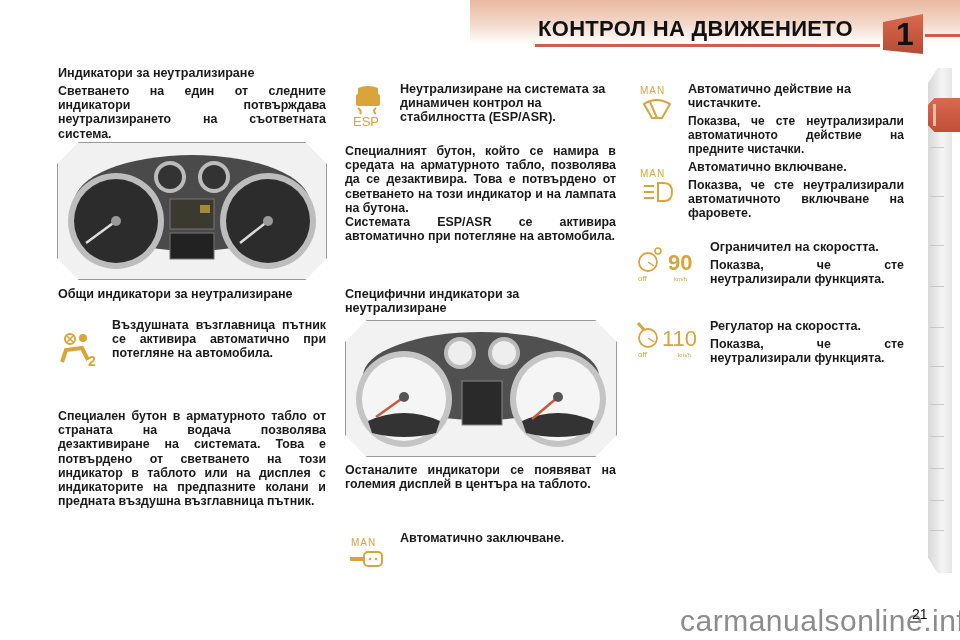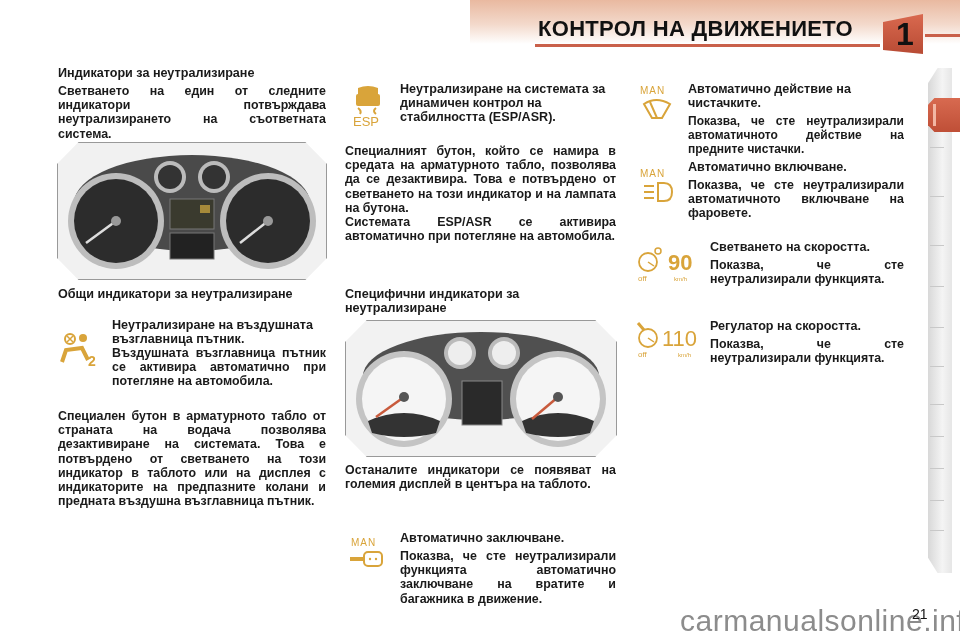--- a/index.html
+++ b/index.html
@@ -95,21 +95,20 @@
   <svg viewBox="0 0 44 36" width="44" height="36">
     <circle cx="12" cy="7" r="5" fill="none" stroke="#d9a43a" stroke-width="2"></circle>
     <path d="M9 4 L15 10 M15 4 L9 10" stroke="#d9a43a" stroke-width="1.5"></path>
     <circle cx="25" cy="6" r="4" fill="#d9a43a"></circle>
     <path d="M4 30 L8 18 L24 16 L30 28" fill="none" stroke="#d9a43a" stroke-width="4"></path>
     <text x="30" y="34" font-size="14" font-weight="bold" fill="#d9a43a" font-family="Liberation Sans, sans-serif">2</text>
   </svg>
 </div>
 
 <div class="col" style="left:112px; top:318px; width:214px;">
-  <div class="h">Неутрализиране на въздушната възглавница пътник.</div>
   <div class="p" style="">Въздушната възглавница пътник се активира автоматично при потегляне на автомобила.</div>
 </div>
 
 <div class="col" style="left:58px; top:409px; width:268px;">
   <div class="p">Специален бутон в арматурното табло от страната на водача позволява дезактивиране на системата. Това е потвърдено от светването на този индикатор в таблото или на дисплея с индикаторите на предпазните колани и предната въздушна възглавница пътник.</div>
 </div>
 
 <div class="icon" style="left:350px; top:84px; width:36px; height:44px;">
   <svg viewBox="0 0 36 44" width="36" height="44">
     <path d="M8 4 Q18 0 28 4 L28 10 L8 10 Z" fill="#d9a43a"></path>
@@ -161,21 +160,20 @@
     <text x="3" y="11" font-size="10" fill="#d9a43a" font-family="Liberation Sans, sans-serif" letter-spacing="1">MAN</text>
     <rect x="2" y="22" width="14" height="4" fill="#d9a43a"></rect>
     <rect x="16" y="17" width="18" height="14" rx="4" fill="none" stroke="#d9a43a" stroke-width="2"></rect>
     <circle cx="22" cy="24" r="1.2" fill="#d9a43a"></circle>
       <circle cx="28" cy="24" r="1.2" fill="#d9a43a"></circle>
   </svg>
 </div>
 
 <div class="col" style="left:400px; top:531px; width:216px;">
   <div class="h">Автоматично заключване.</div>
-  <div class="p" style="margin-top:4px">Показва, че сте неутрализирали функцията автоматично заключване на вратите и багажника в движение.</div>
 </div>
 
 <div class="icon" style="left:638px; top:84px; width:40px; height:40px;">
   <svg viewBox="0 0 40 40" width="40" height="40">
     <text x="2" y="10" font-size="10" fill="#d9a43a" font-family="Liberation Sans, sans-serif" letter-spacing="1">MAN</text>
     <path d="M6 20 Q18 12 32 20 L24 34 L14 34 Z" fill="none" stroke="#d9a43a" stroke-width="2"></path>
     <line x1="19" y1="34" x2="12" y2="18" stroke="#d9a43a" stroke-width="2"></line>
   </svg>
 </div>
 
@@ -204,21 +202,21 @@
     <circle cx="12" cy="18" r="9" fill="none" stroke="#d9a43a" stroke-width="1.8"></circle>
     <line x1="12" y1="18" x2="18" y2="22" stroke="#d9a43a" stroke-width="1.5"></line>
     <circle cx="22" cy="7" r="3" fill="none" stroke="#d9a43a" stroke-width="1.5"></circle>
     <text x="2" y="37" font-size="8" fill="#d9a43a" font-family="Liberation Sans, sans-serif">off</text>
     <text x="32" y="26" font-size="22" font-weight="bold" fill="#d9a43a" font-family="Liberation Sans, sans-serif">90</text>
     <text x="38" y="37" font-size="6" fill="#d9a43a" font-family="Liberation Sans, sans-serif">km/h</text>
   </svg>
 </div>
 
 <div class="col" style="left:710px; top:240px; width:194px;">
-  <div class="h">Светването на скоростта.</div>
+  <div class="h">Ограничител на скоростта.</div>
   <div class="p" style="margin-top:4px">Показва, че сте неутрализирали функцията.</div>
 </div>
 
 <div class="icon" style="left:636px; top:320px; width:70px; height:40px;">
   <svg viewBox="0 0 70 40" width="70" height="40">
     <path d="M2 3 L8 10" stroke="#d9a43a" stroke-width="3"></path>
     <circle cx="12" cy="18" r="9" fill="none" stroke="#d9a43a" stroke-width="1.8"></circle>
     <line x1="12" y1="18" x2="18" y2="22" stroke="#d9a43a" stroke-width="1.5"></line>
     <text x="2" y="37" font-size="8" fill="#d9a43a" font-family="Liberation Sans, sans-serif">off</text>
     <text x="26" y="26" font-size="22" fill="#d9a43a" font-family="Liberation Sans, sans-serif">110</text>

